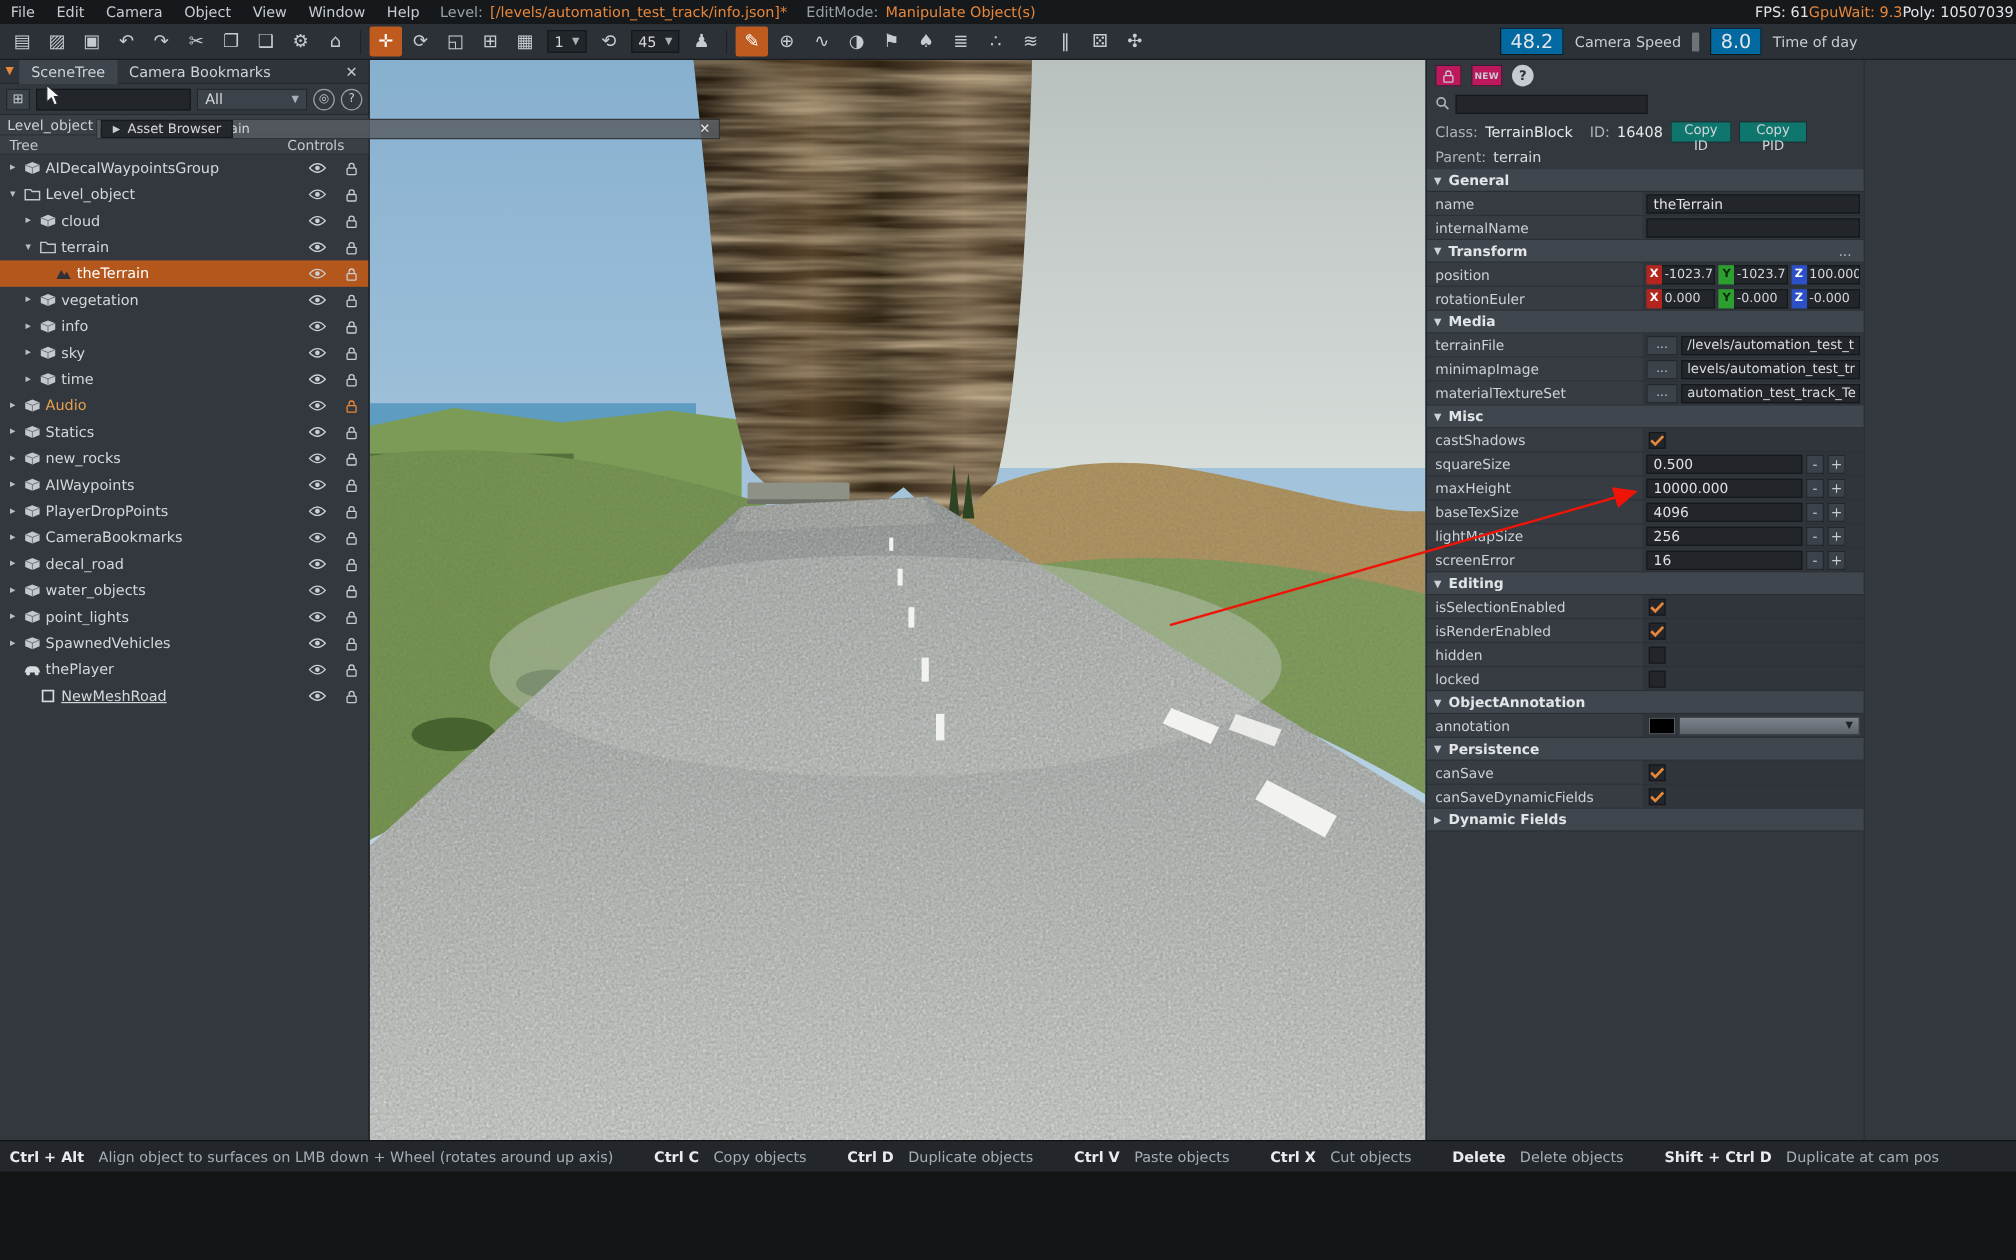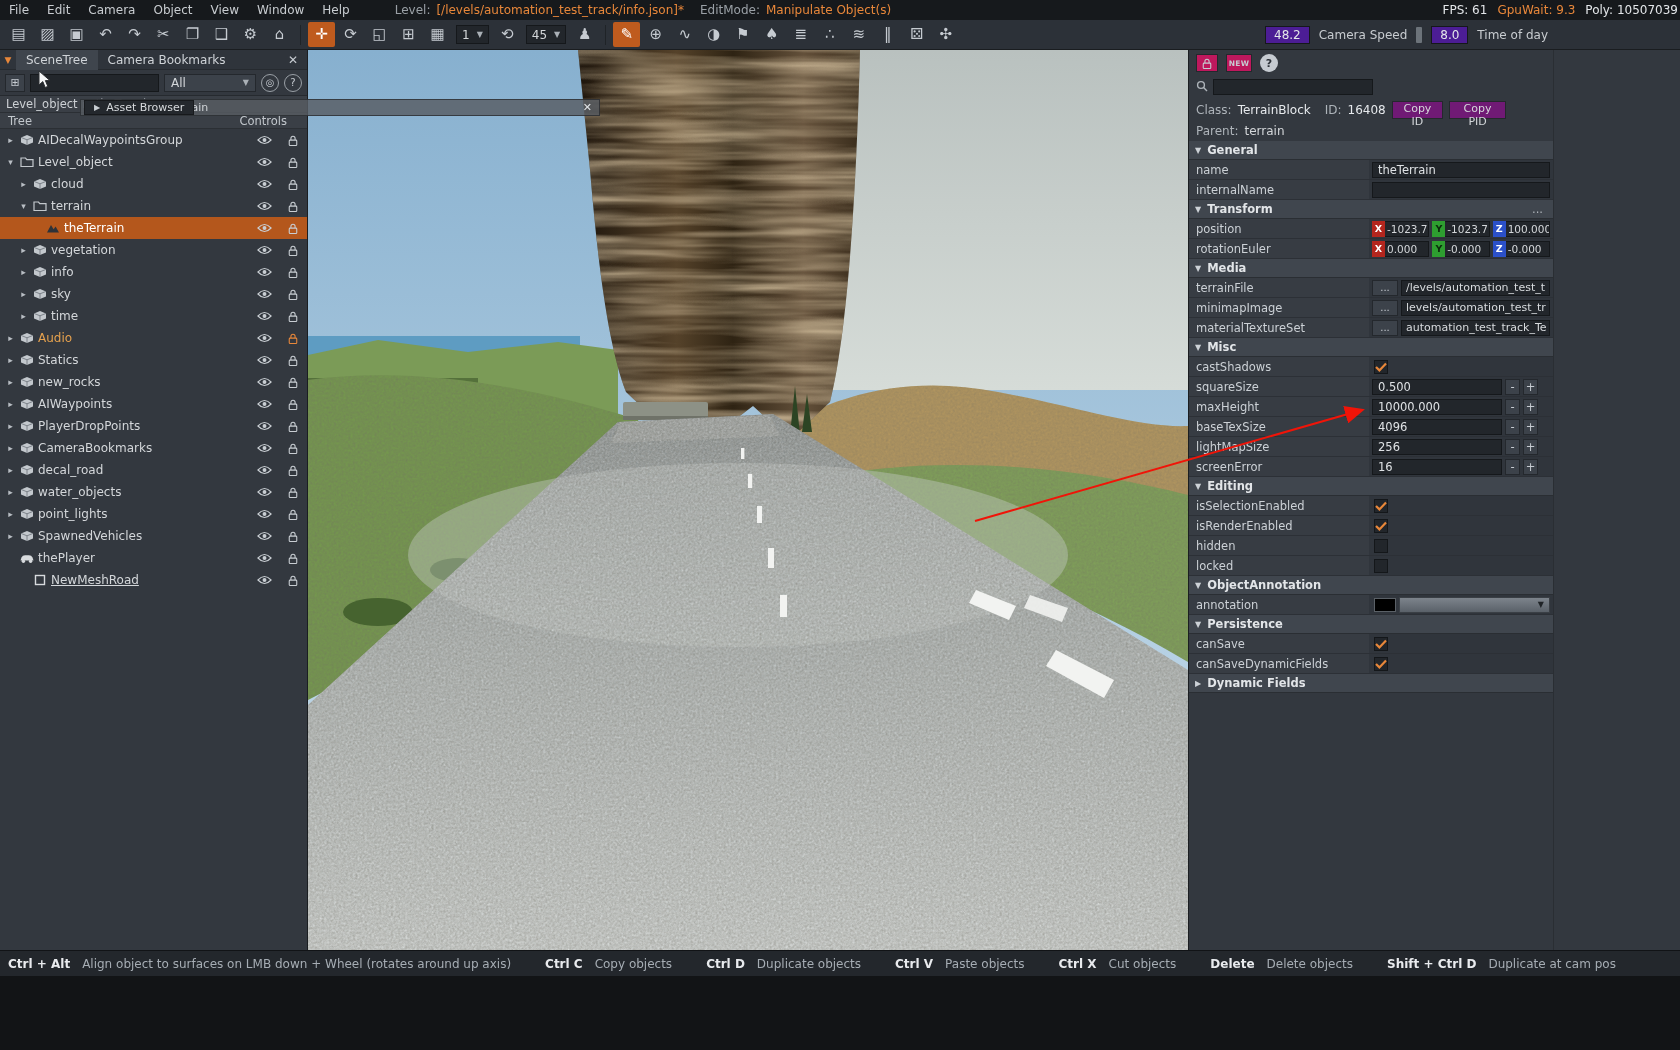--- a/index.html
+++ b/index.html
@@ -3,35 +3,35 @@
 <meta charset="utf-8">
 <style>
   *{margin:0;padding:0;box-sizing:border-box}
   html,body{width:1680px;height:1050px;background:#0e1012}
   body{font-family:"DejaVu Sans","Liberation Sans",sans-serif;font-size:12px;color:#d4d7da}
   #app{position:relative;width:1680px;height:1050px;overflow:hidden;background:#33383f}
 
   
   #menubar{position:absolute;left:0;top:0;width:1680px;height:20px;background:#16191c;display:flex;align-items:center;color:#c8ccd0;z-index:10}
   .menu-item{padding:0 9px;cursor:default}
-  .mb-level{margin-left:36px;color:#9aa0a6}
+  .mb-level{margin-left:8px;color:#9aa0a6}
   .mb-orange{color:#e8873a;margin-left:6px}
   .mb-gap{margin-left:16px}
-  .mb-right{margin-left:auto;display:flex;gap:10px;padding-right:2px;color:#e3e6e9;white-space:nowrap}
+  .mb-right{margin-left:auto;display:flex;gap:0;padding-right:2px;color:#e3e6e9;white-space:nowrap}
 
   
   #toolbar{position:absolute;left:0;top:20px;width:1680px;height:30px;background:#2c3138;border-bottom:1px solid #1a1d20;display:flex;align-items:center;padding-left:4px;z-index:10}
   #toolbar-tools{display:flex;align-items:center}
   .tb-btn{width:27px;height:25px;background:transparent;border:none;color:#c6cbd1;font-size:15px;line-height:25px;text-align:center;margin:0 1px;border-radius:2px;font-family:inherit}
   .tb-btn.active{background:#bf5b1e;color:#fff}
   .tb-sep{width:1px;height:20px;background:#1f2327;margin:0 6px}
   .tb-chip{display:inline-flex;align-items:center;background:#22262b;border:1px solid #15181b;height:19px;padding:0 5px;margin:0 4px;gap:7px;font-size:12px}
   .tb-chip .chev{font-size:8px;color:#aab0b6}
   .tb-right{margin-left:auto;display:flex;align-items:center;gap:9px;padding-right:132px}
-  .tb-val{background:#4c1d95;border:1px solid #15181b;padding:1px 8px;font-size:12px;color:#e3e6e9}
+  .tb-val{background:#0369a1;border:1px solid #15181b;padding:1px 8px;font-size:16px;color:#e3e6e9}
   .tb-lab{color:#c8ccd0}
   .tb-slider{width:6px;height:16px;background:#6c737a;border-radius:1px}
 
   
   #left-panel{position:absolute;left:0;top:50px;width:308px;height:900px;background:#33383f;border-right:1px solid #1b1e21;display:flex;flex-direction:column;z-index:5}
   .lp-tabs{height:20px;display:flex;align-items:center;background:#2f343b;border-bottom:1px solid #262a2f;flex:none}
   .funnel{width:16px;text-align:center;color:#e8873a;font-size:9px}
   .lp-tab{padding:2px 10px;height:20px;line-height:16px;color:#cfd3d7}
   .lp-tab.active{background:#3f454d}
   .lp-close{margin-left:auto;padding:0 9px;color:#c6cbd1}
@@ -71,21 +71,21 @@
   .rp-inner{width:365px;border-right:1px solid #2a2e33;min-height:100%}
   .rp-top{height:26px;display:flex;align-items:center;gap:8px;padding:0 7px}
   .itool{width:22px;height:18px;display:flex;align-items:center;justify-content:center;background:#be185d;border:1px solid #24282d;color:#c6cbd1}
   .newb{font-size:7.5px;font-weight:bold;width:26px;letter-spacing:.3px}
   .qcirc{width:18px;height:18px;border-radius:50%;background:#c6cbd1;color:#2c3138;font-weight:bold;font-size:11px;display:flex;align-items:center;justify-content:center;border:none}
   .rp-search{height:22px;display:flex;align-items:center;gap:5px;padding:0 7px}
   .rp-input{width:160px;height:16px;background:#22262b;border:1px solid #15181b}
   .rp-class{height:23px;display:flex;align-items:center;padding:0 7px;gap:6px}
   .rp-class .lab{color:#aeb4ba}
   .rp-class .val{color:#e6e9ec}
-  .rp-btn{background:#701a75;border:1px solid #24282d;color:#d4d7da;font-size:11px;height:18px;padding:0 7px;font-family:inherit}
+  .rp-btn{background:#0f766e;border:1px solid #24282d;color:#d4d7da;font-size:11px;height:18px;padding:0 7px;font-family:inherit}
   .push{margin-left:auto}
   .rp-parent{height:20px;display:flex;align-items:center;padding:0 7px;gap:6px}
   .isec{height:19px;background:#40464e;border-bottom:1px solid #2a2e33;display:flex;align-items:center;gap:6px;padding:0 6px;font-weight:bold;font-size:11.5px;color:#e2e5e8}
   .isec .tri{font-size:8px;color:#cdd2d7}
   .isec .ell{margin-left:auto;padding-right:4px;font-weight:normal;color:#aeb4ba}
   .irow{height:20px;display:flex;border-bottom:1px solid #2c3036;font-size:11.5px}
   .ilabel{width:180px;flex:none;background:#373c43;display:flex;align-items:center;padding-left:7px;color:#ccd1d6;overflow:hidden;white-space:nowrap}
   .ival{flex:1;background:#30353c;display:flex;align-items:center;padding:1px 3px;gap:3px;overflow:hidden}
   .itext{flex:1;height:16px;background:#22262b;border:1px solid #15181b;display:flex;align-items:center;padding:0 5px;color:#dfe2e5;overflow:hidden;white-space:nowrap}
   .num{max-width:130px}

